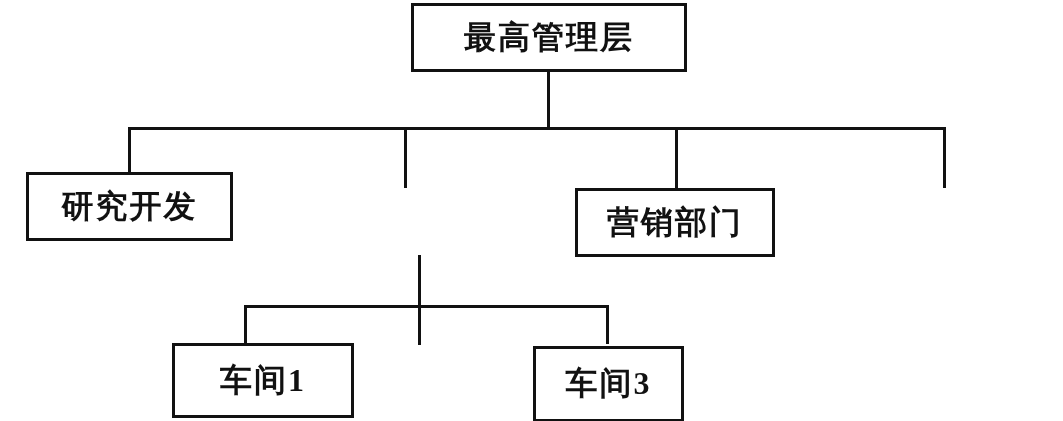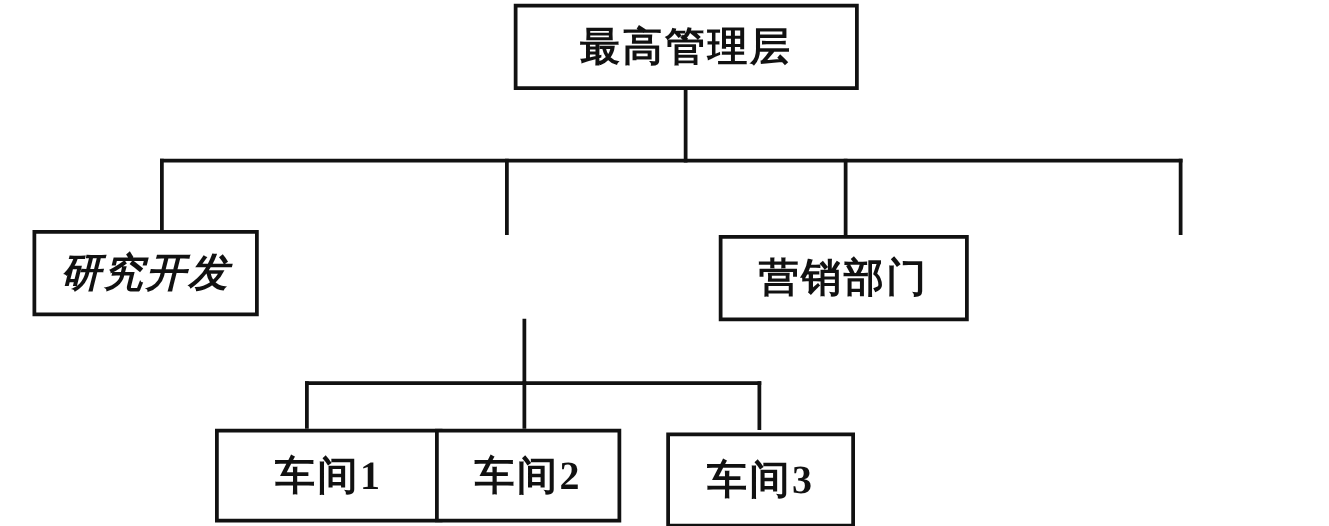--- a/index.html
+++ b/index.html
@@ -24,21 +24,21 @@
     align-items: center;
     justify-content: center;
     font-weight: 700;
     font-size: 32px;
     color: #111111;
     letter-spacing: 2px;
     white-space: nowrap;
   }
   
   .n-root { left: 411px; top: 3px;   width: 276px; height: 69px; }
-  .n-rnd  { left: 26px;  top: 184px; width: 181px; height: 69px; font-style: italic; }
+  .n-rnd  { left: 26px;  top: 172px; width: 207px; height: 69px; }
   .n-prod { left: 304px; top: 188px; width: 198px; height: 69px; }
   .n-mkt  { left: 575px; top: 188px; width: 200px; height: 69px; }
   .n-fin  { left: 846px; top: 188px; width: 207px; height: 70px; }
   .n-w1   { left: 172px; top: 343px; width: 182px; height: 75px; }
   .n-w2   { left: 348px; top: 343px; width: 149px; height: 75px; }
   .n-w3   { left: 533px; top: 346px; width: 151px; height: 76px; }
 
   .line {
     position: absolute;
     background: #111111;
@@ -72,16 +72,15 @@
   <div class="line d-w1"></div>
   <div class="line d-w2"></div>
   <div class="line d-w3"></div>
 
   <div class="node n-root">最高管理层</div>
 
   <div class="node n-rnd">研究开发</div>
   <div class="node n-mkt">营销部门</div>
 
   <div class="node n-w1">车间1</div>
-  <div class="node n-w2">车间2</div>
   <div class="node n-w3">车间3</div>
 
 </div>
 
 </body></html>

